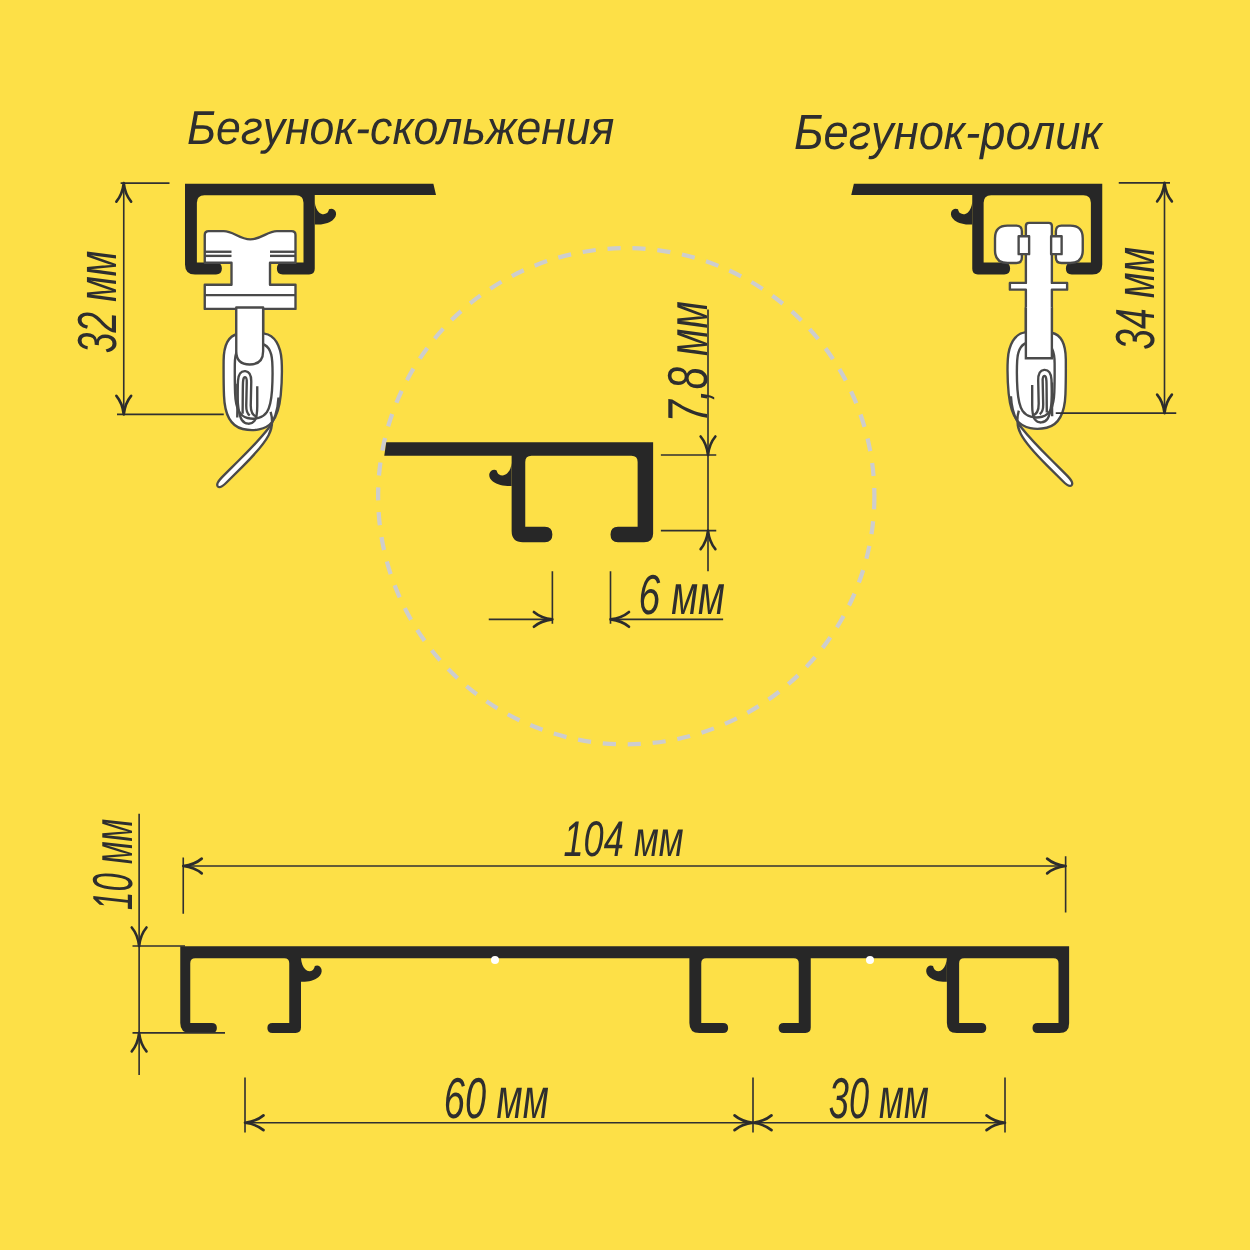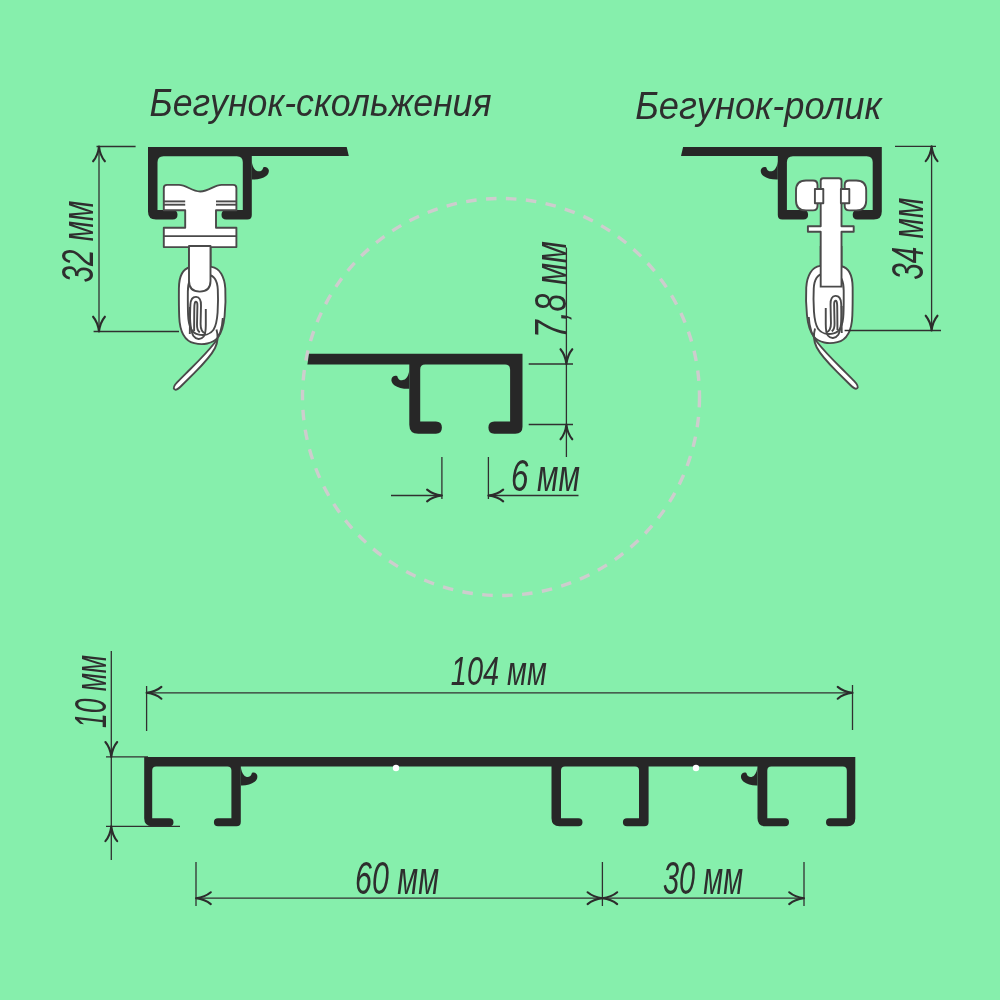--- a/index.html
+++ b/index.html
@@ -1,16 +1,16 @@
 <!DOCTYPE html>
 <html><head>
 <meta charset="utf-8">
 <style>
   html,body{margin:0;padding:0;background:#ffffff;}
-  .wrap{width:1000px;height:1000px;position:relative;background:#86efac;}
+  .wrap{width:1000px;height:1000px;position:relative;background:#fde047;}
   text{font-family:"Liberation Sans", sans-serif;font-style:italic;fill:#2e2e2e;}
 </style>
 </head>
 <body>
 <div class="wrap">
 <svg width="1000" height="1000" viewBox="0 0 1000 1000" xmlns="http://www.w3.org/2000/svg">
 <defs>
 
   <path id="arr" d="M-14.8,-5.9 C-11,-2.7 -6,-0.7 0,0 C-6,0.7 -11,2.7 -14.8,5.9" fill="none" stroke="#2c2c2c" stroke-width="2.1" stroke-linecap="round" stroke-linejoin="round"></path>
 

